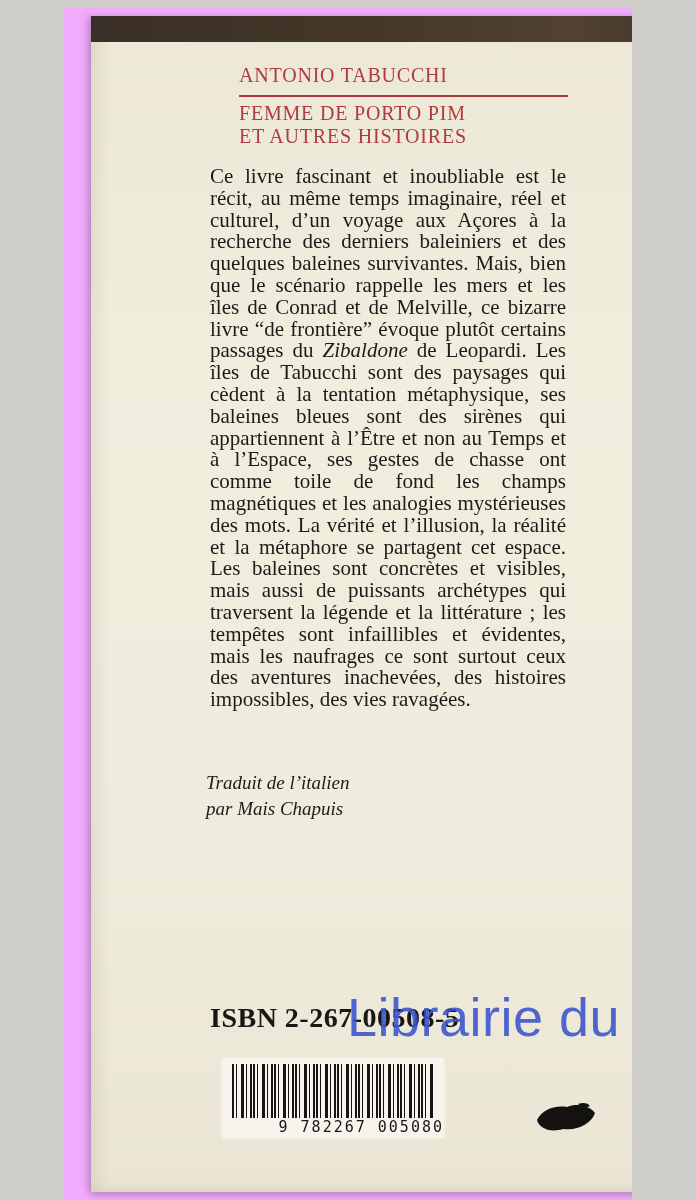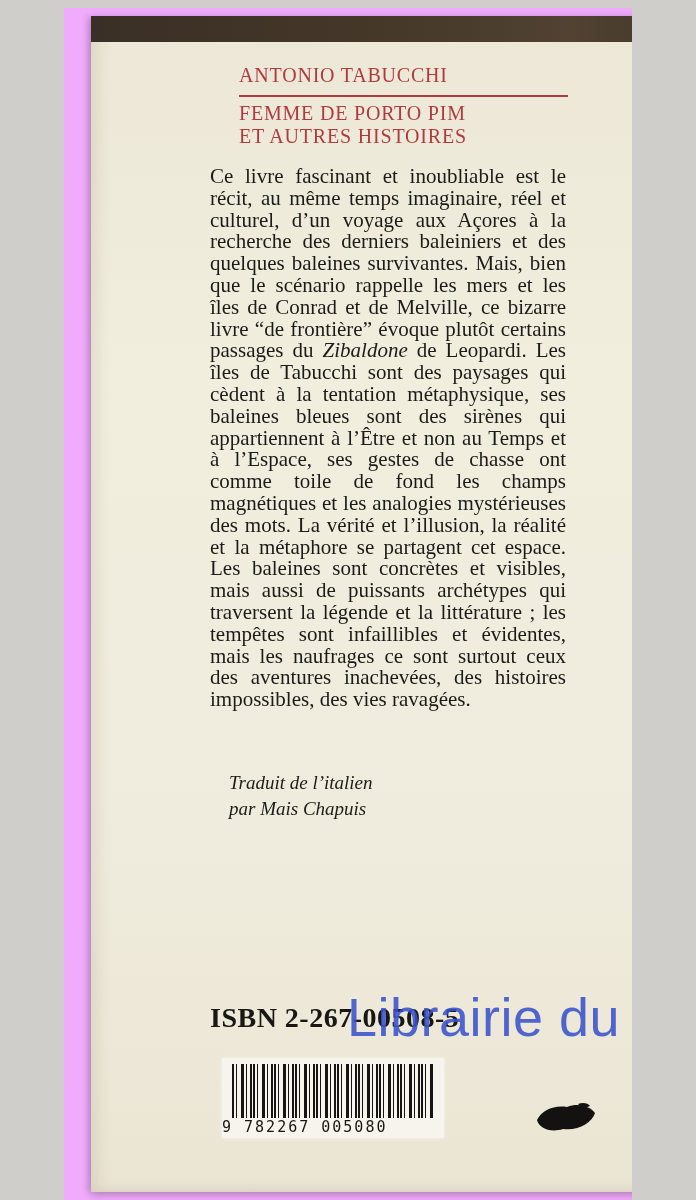--- a/index.html
+++ b/index.html
@@ -35,21 +35,21 @@
   }
   .title-line.l1{top:94px;}
   .title-line.l2{top:117px;}
   .body-text{
     position:absolute;left:146px;top:158px;width:356px;margin:0;
     color:#1c1b19;font-size:21px;line-height:21.8px;
     text-align:justify;
   }
   .body-text em{font-style:italic;}
   .translator{
-    position:absolute;left:165px;top:762px;
+    position:absolute;left:142px;top:762px;
     color:#1c1b19;font-size:19px;font-style:italic;line-height:26px;
   }
   .isbn{
     position:absolute;left:146px;top:994px;
     color:#181714;font-size:28px;font-weight:bold;letter-spacing:0.5px;white-space:nowrap;
   }
   .watermark{
     position:absolute;left:283px;top:978px;z-index:9;
     color:#3a52cd;opacity:0.88;
     font-family:"Liberation Sans", sans-serif;
@@ -63,21 +63,21 @@
     position:absolute;left:10px;top:6px;right:10px;height:54px;
     background:repeating-linear-gradient(90deg,
       #161514 0 2px, rgba(0,0,0,0) 2px 4px,
       #161514 4px 5px, rgba(0,0,0,0) 5px 9px,
       #161514 9px 12px, rgba(0,0,0,0) 12px 14px,
       #161514 14px 15px, rgba(0,0,0,0) 15px 18px,
       #161514 18px 20px, rgba(0,0,0,0) 20px 21px);
   }
   .barcode-digits{
     position:absolute;left:0;bottom:2px;width:100%;
-    text-align:left;color:#181714;
+    text-align:right;color:#181714;
     font-family:"DejaVu Sans Mono", monospace;
     font-size:15px;letter-spacing:2px;white-space:nowrap;
   }
   .publisher-logo{
     position:absolute;left:470px;top:1090px;width:64px;height:40px;
   }
 </style>
 </head>
 <body>
 

